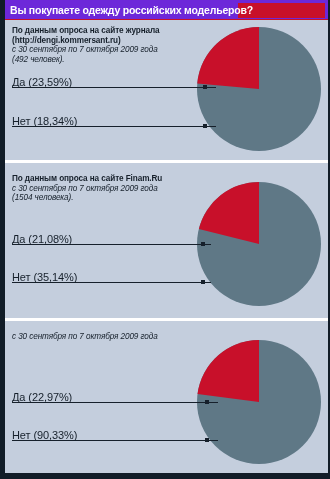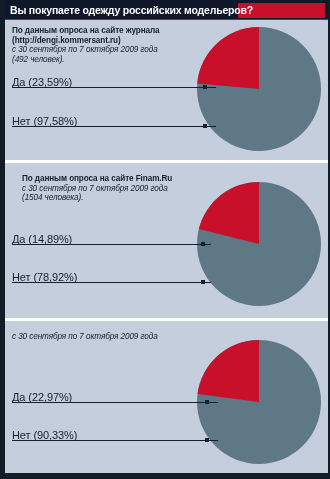--- a/index.html
+++ b/index.html
@@ -26,21 +26,21 @@
   }
   .frame-left  { left: 0;  top: 0; width: 5px;  height: 479px; }
   .frame-right { right: 0; top: 0; width: 2px;  height: 479px; }
   .frame-bottom{ left: 0;  bottom: 0; width: 330px; height: 6px; }
 
   
   #header {
     position: absolute;
     left: 0; top: 0;
     width: 330px; height: 20px;
-    background: #0f172a;
+    background: #6d28d9;
     z-index: 30;
   }
   #header .hdr-red {
     position: absolute;
     left: 238px; top: 3px;
     width: 87px; height: 15px;
     background: #c8102a;
   }
   #header .hdr-title {
     position: absolute;
@@ -151,44 +151,44 @@
         <path id="slice-0" fill="#c8102a" d="M 66 67 L 66 5 A 62 62 0 0 0 4.243150733042889 61.51442176080416 Z"></path>
       </svg>
     </div>
 
     <div class="leader" style="left:7px; top:67px; width:204px;"></div>
     <div class="leader-dot" style="left:198px; top:65px;"></div>
     <div class="leader-label" style="left:7px; top:56px;">Да (23,59%)</div>
 
     <div class="leader" style="left:7px; top:106px; width:204px;"></div>
     <div class="leader-dot" style="left:198px; top:104px;"></div>
-    <div class="leader-label" style="left:7px; top:95px;">Нет (97,58%)</div>
+    <div class="leader-label" style="left:7px; top:95px;">Нет (18,34%)</div>
   </div>
 
   <div class="panel" id="panel-1" style="top:163px; height:155px;">
-    <div class="ptext" style="top:11px;margin-left:10px;">
+    <div class="ptext" style="top:11px;">
       <div class="l-bold">По данным опроса на сайте Finam.Ru</div>
       <div class="l-ital">с 30 сентября по 7 октября 2009 года</div>
       <div class="l-ital">(1504 человека).</div>
     </div>
 
     <div class="pie-wrap" style="left:188px; top:14px;">
       <svg width="132" height="134" viewBox="0 0 132 134">
         <circle cx="66" cy="67" r="62" fill="#5f7886"></circle>
         <path id="slice-1" fill="#c8102a" d="M 66 67 L 66 5 A 62 62 0 0 0 5.871099772909169 51.883275570397004 Z"></path>
       </svg>
     </div>
 
     <div class="leader" style="left:7px; top:81px; width:199px;"></div>
     <div class="leader-dot" style="left:196px; top:79px;"></div>
-    <div class="leader-label" style="left:7px; top:70px;">Да (14,89%)</div>
+    <div class="leader-label" style="left:7px; top:70px;">Да (21,08%)</div>
 
     <div class="leader" style="left:7px; top:119px; width:199px;"></div>
     <div class="leader-dot" style="left:196px; top:117px;"></div>
-    <div class="leader-label" style="left:7px; top:108px;">Нет (78,92%)</div>
+    <div class="leader-label" style="left:7px; top:108px;">Нет (35,14%)</div>
   </div>
 
   <div class="panel" id="panel-2" style="top:321px; height:152px;">
     <div class="ptext" style="top:11px;">
       <div class="l-ital">с 30 сентября по 7 октября 2009 года</div>
     </div>
 
     <div class="pie-wrap" style="left:188px; top:14px;">
       <svg width="132" height="136" viewBox="0 0 132 136">
         <circle cx="66" cy="67" r="62" fill="#5f7886"></circle>

